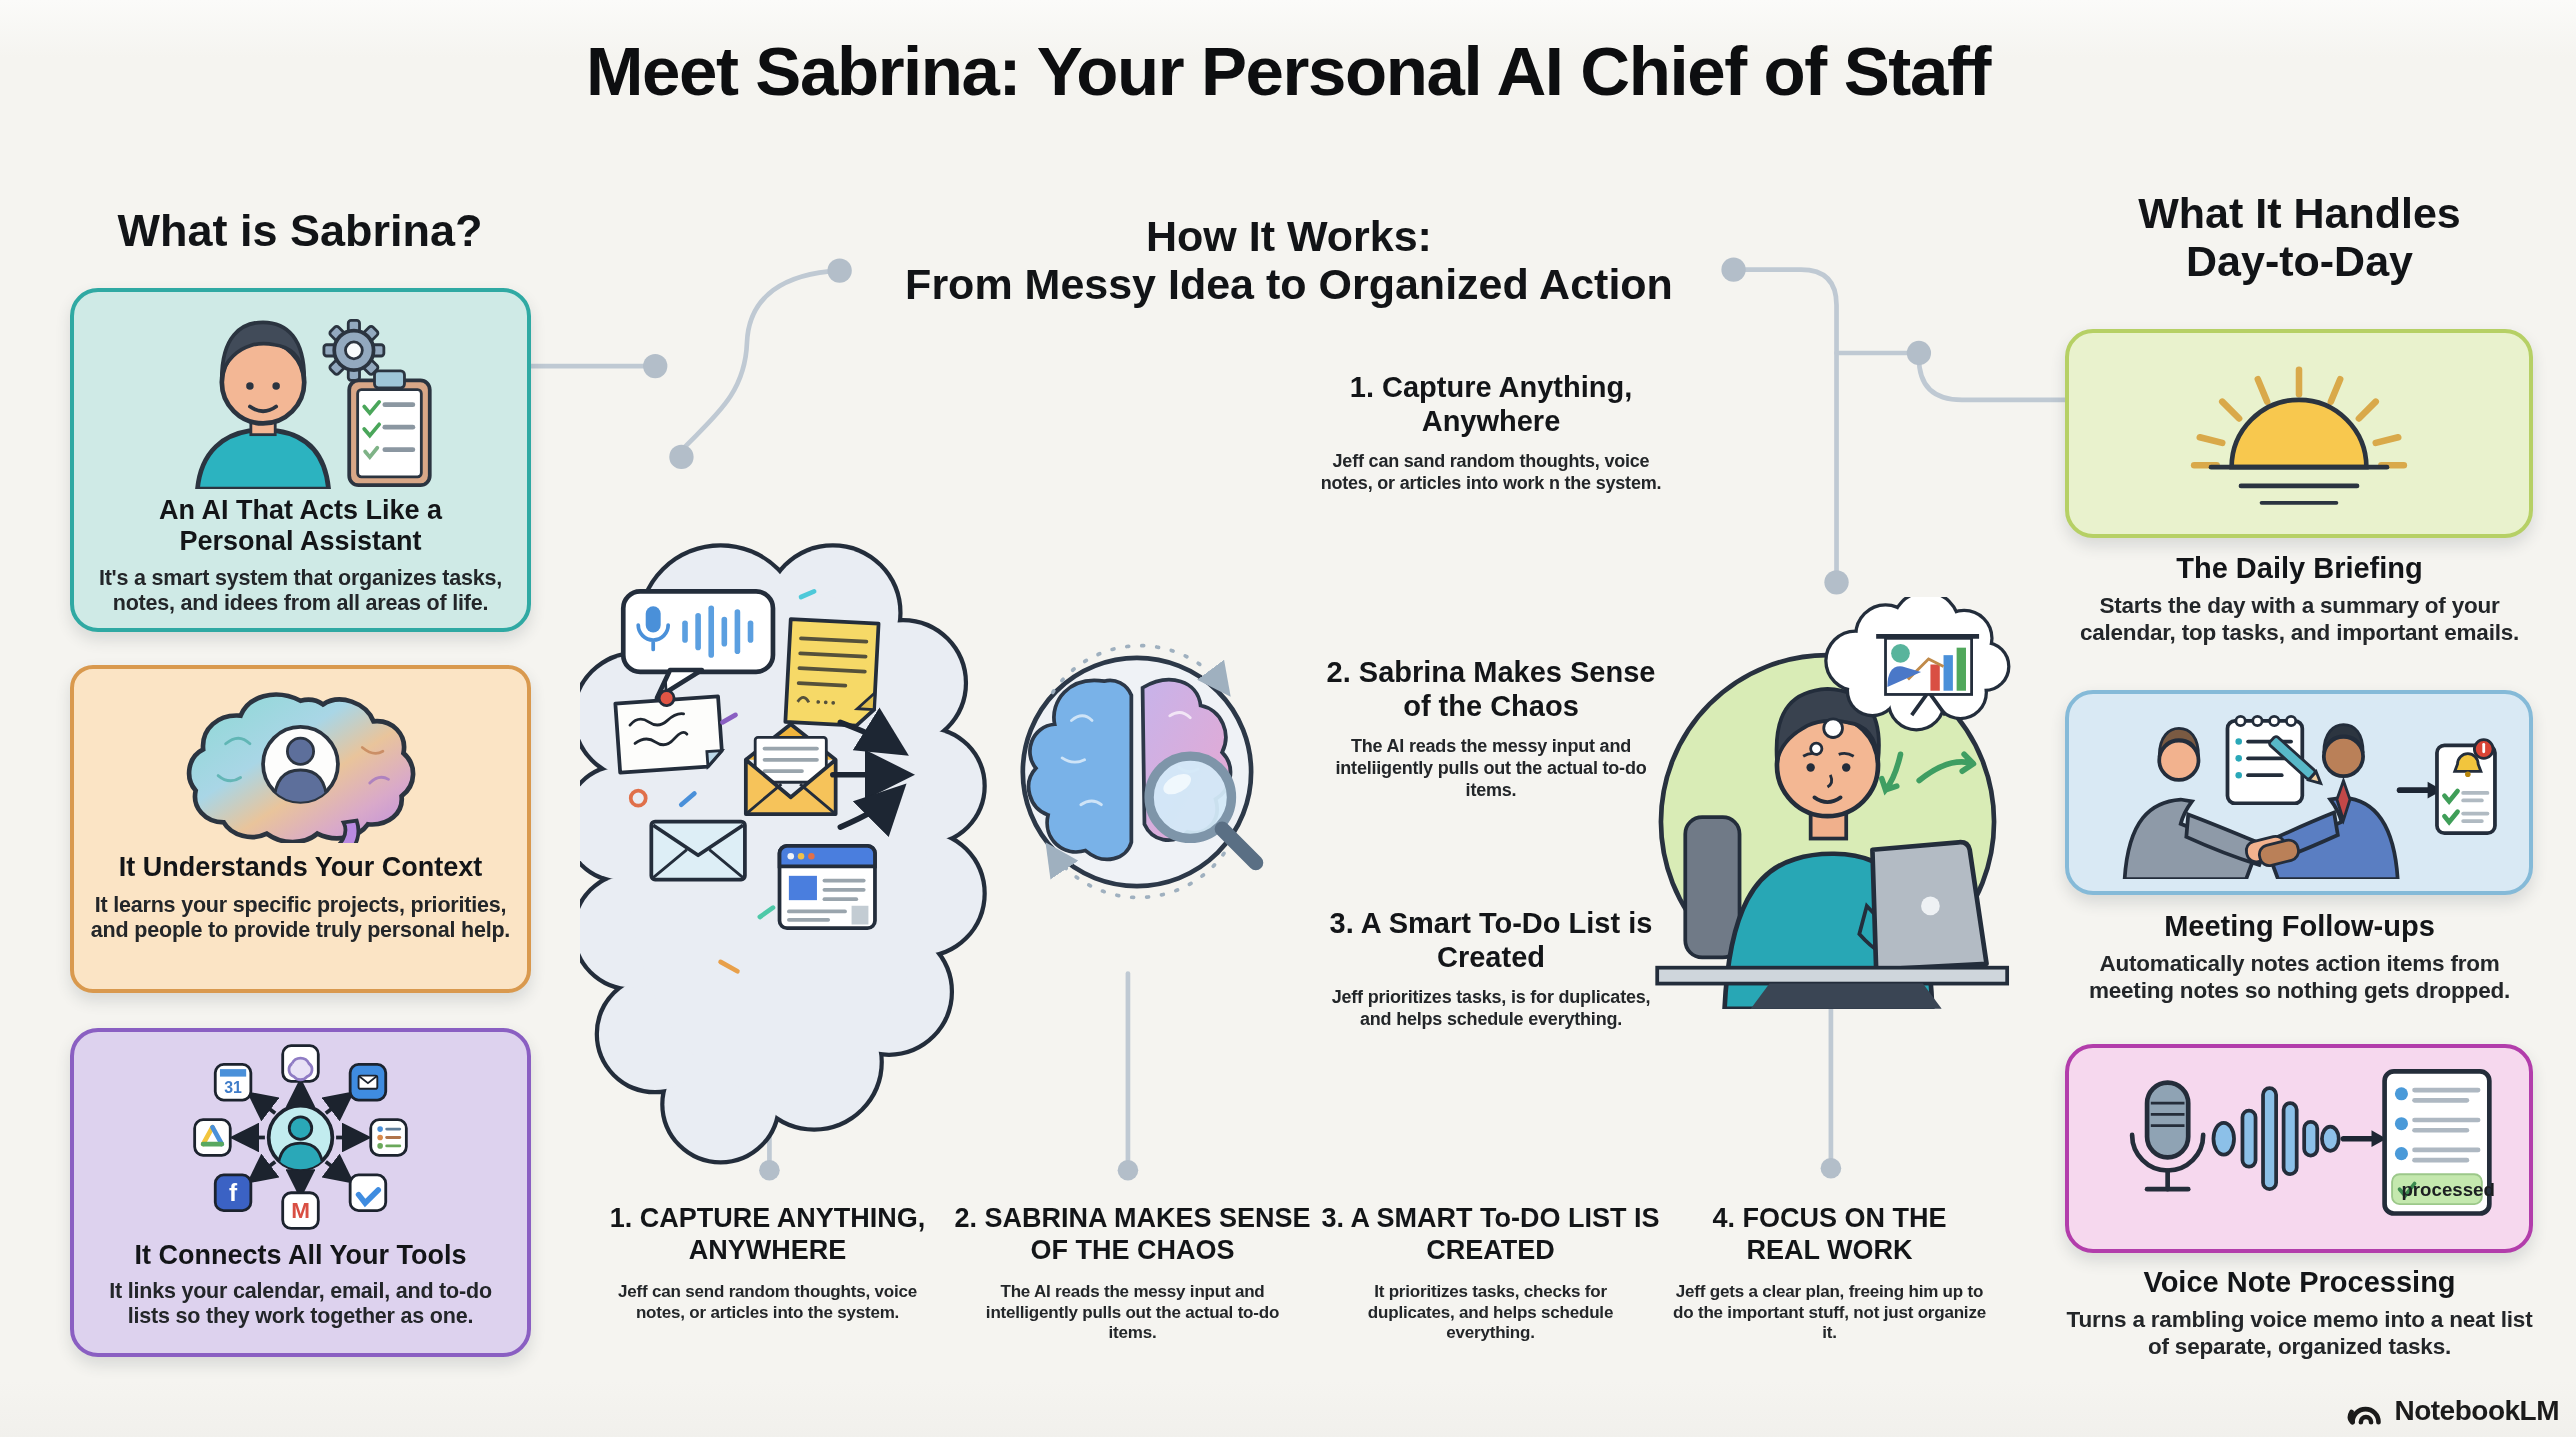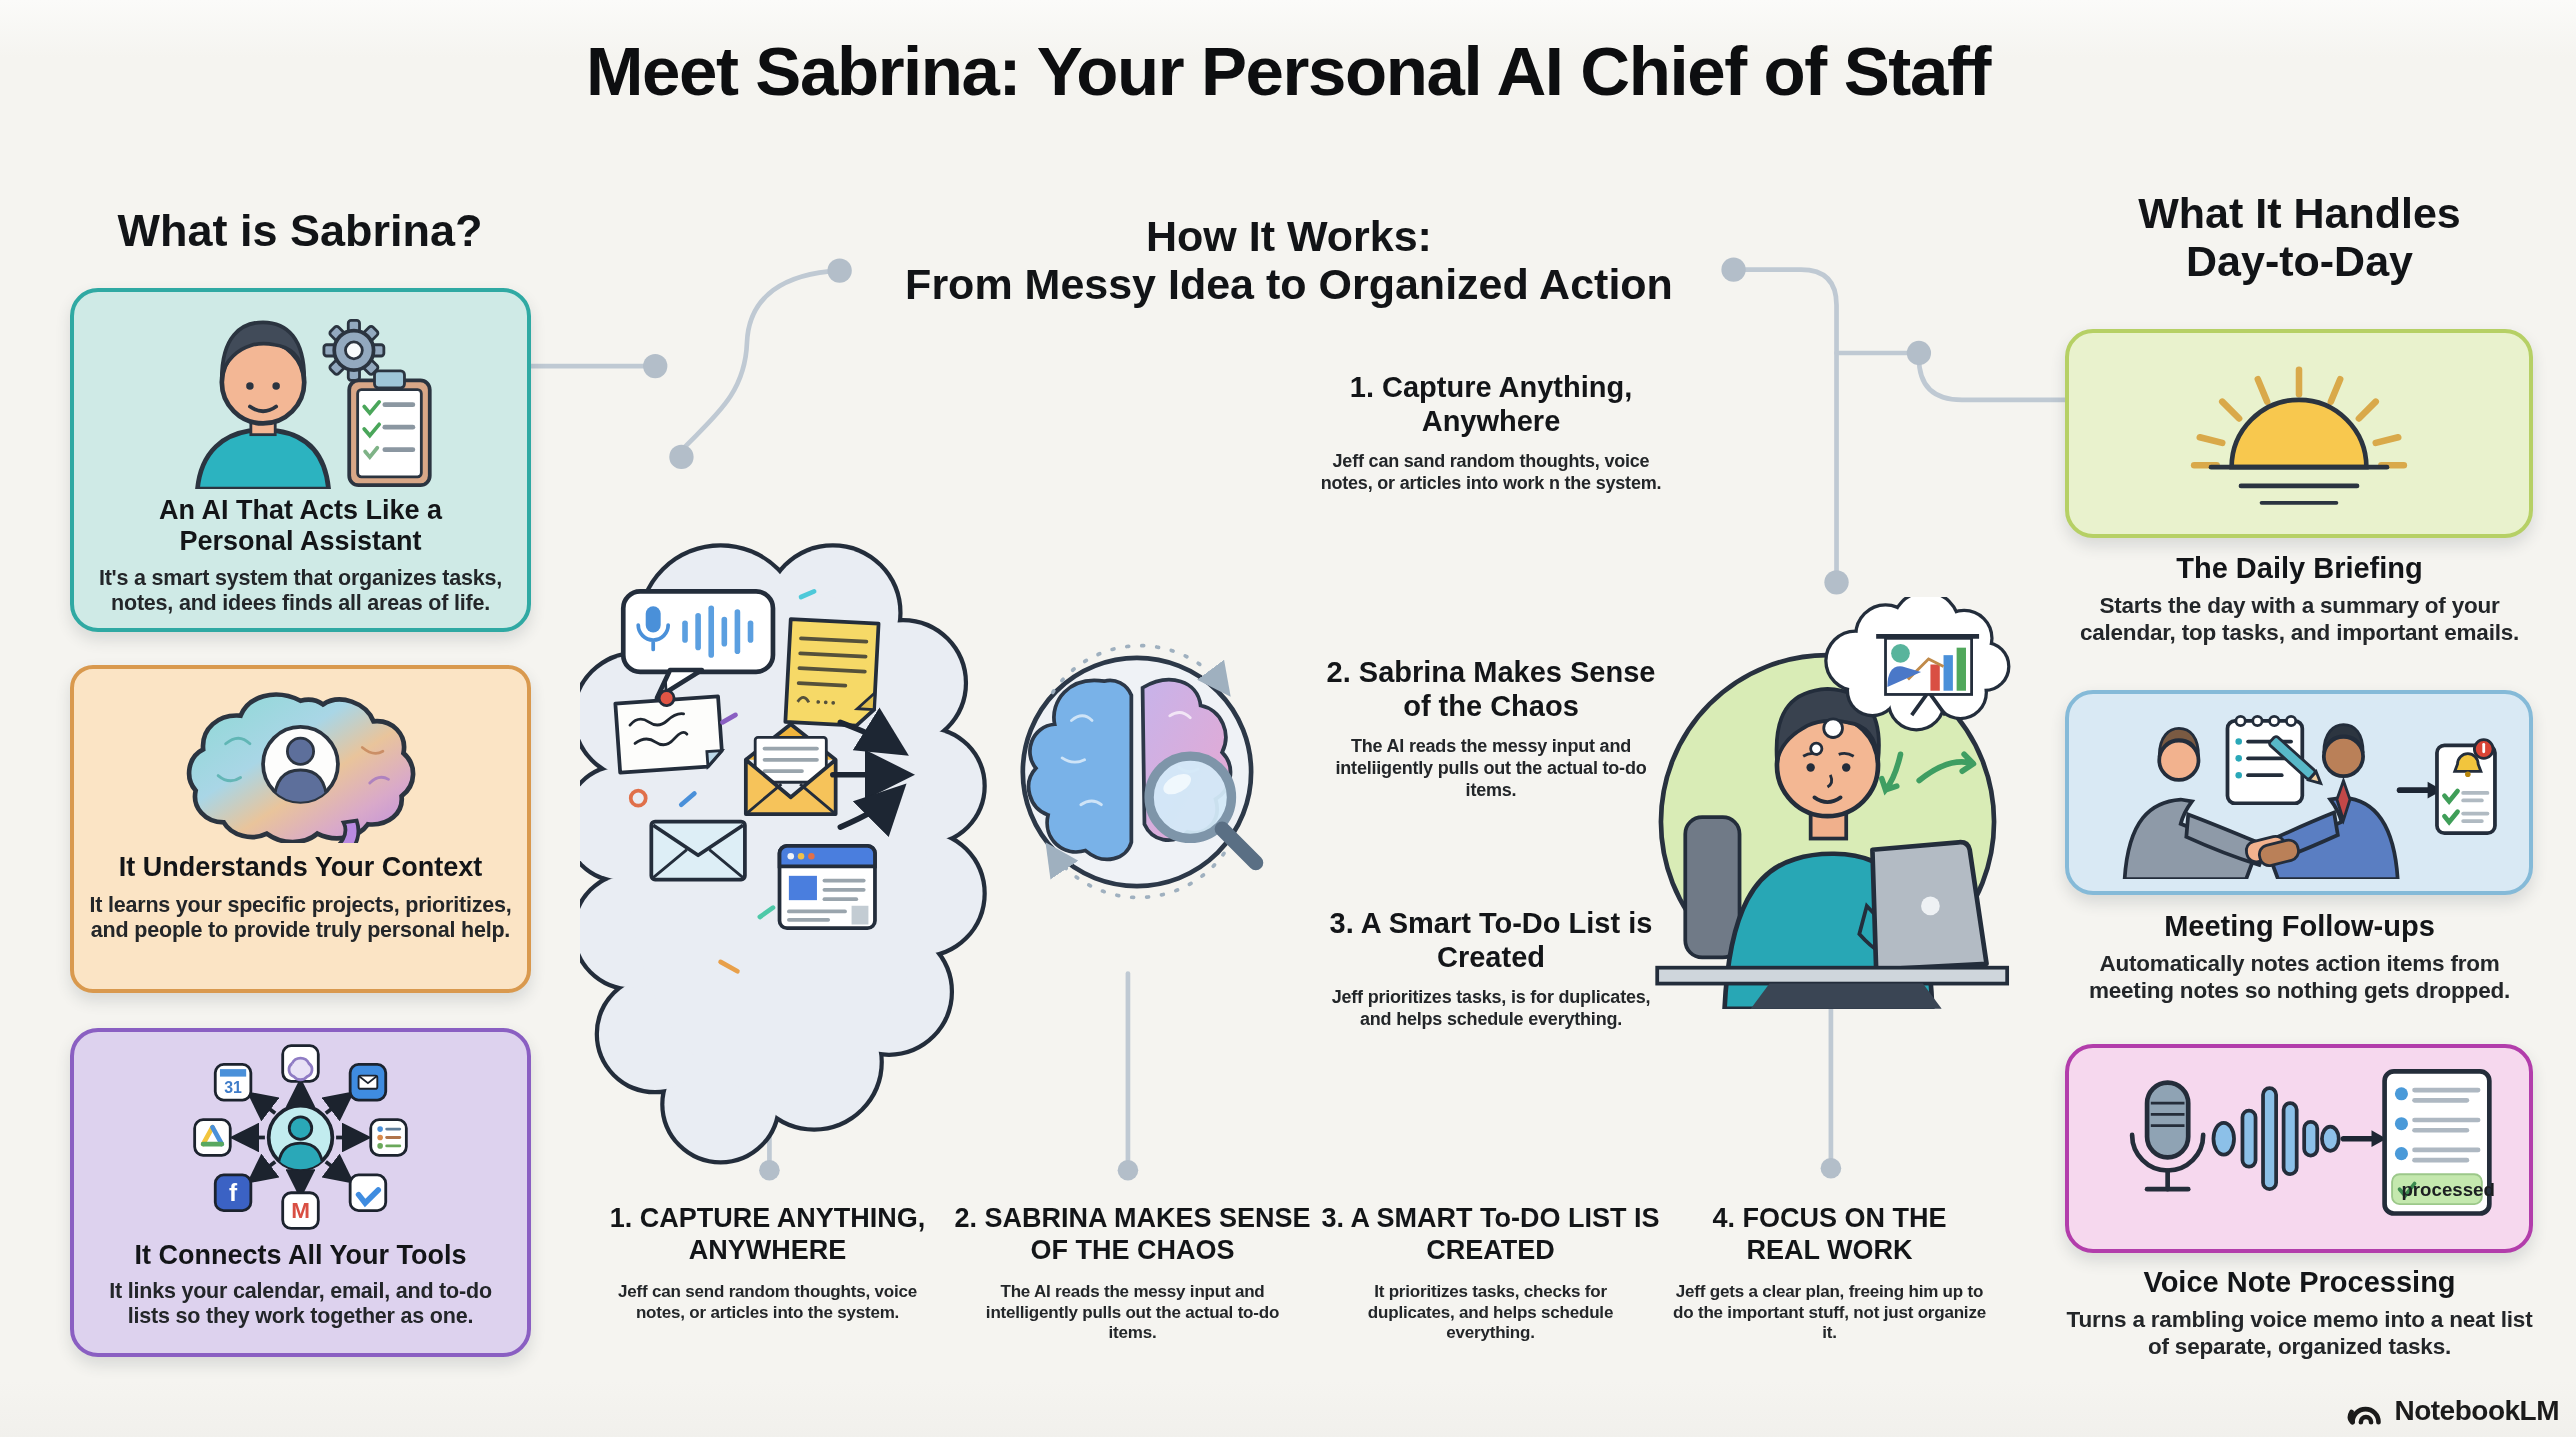--- a/index.html
+++ b/index.html
@@ -108,21 +108,21 @@
       <g stroke-linecap="round">
         <path d="M218,102 l6,7 l10,-12" fill="none" stroke="#4aa65a" stroke-width="4"></path>
         <path d="M218,126 l6,7 l10,-12" fill="none" stroke="#4aa65a" stroke-width="4"></path>
         <path d="M219,150 l5,6 l8,-10" fill="none" stroke="#7fb387" stroke-width="4"></path>
         <line x1="240" y1="100" x2="270" y2="100" stroke="#8b97a1" stroke-width="5"></line>
         <line x1="240" y1="124" x2="270" y2="124" stroke="#8b97a1" stroke-width="5"></line>
         <line x1="240" y1="148" x2="270" y2="148" stroke="#8b97a1" stroke-width="5"></line>
       </g>
     </svg>
     <div class="card-title" style="width:393px;margin-top:5.6px">An AI That Acts Like a Personal Assistant</div>
-    <div class="card-body" style="width:421px;margin-top:9.4px">It's a smart system that organizes tasks, notes, and idees finds all areas of life.</div>
+    <div class="card-body" style="width:421px;margin-top:9.4px">It's a smart system that organizes tasks, notes, and idees from all areas of life.</div>
   </div>
 
   <div id="context-card" class="card">
     <svg width="281" height="161" viewBox="0 0 300 172" style="margin-top:13px">
       <defs>
         <linearGradient id="bg2" x1="0" y1="0" x2="1" y2="1">
           <stop offset="0" stop-color="#8bd9d3"></stop>
             <stop offset="0.38" stop-color="#a9d6e6"></stop>
           <stop offset="0.58" stop-color="#e9c49b"></stop>
             <stop offset="0.78" stop-color="#d9a9c9"></stop>
@@ -140,21 +140,21 @@
         <path d="M216,70 q12,10 22,4" stroke="#c07b4e"></path>
         <path d="M224,108 q10,-10 20,-4" stroke="#9a6ec2"></path>
       </g>
       <circle cx="150" cy="88" r="40" fill="#fdfdfc" stroke="#2b3440" stroke-width="4"></circle>
       <g clip-path="url(#pc2)">
         <circle cx="150" cy="74" r="14" fill="#5d6f9b" stroke="#2b3440" stroke-width="3"></circle>
         <path d="M122,130 Q122,94 150,94 Q178,94 178,130 Z" fill="#5d6f9b" stroke="#2b3440" stroke-width="3"></path>
       </g>
     </svg>
     <div class="card-title" style="width:412px;margin-top:9.4px">It Understands Your Context</div>
-    <div class="card-body" style="width:431px;margin-top:9.4px">It learns your specific projects, prioritizes, and people to provide truly personal help.</div>
+    <div class="card-body" style="width:431px;margin-top:9.4px">It learns your specific projects, priorities, and people to provide truly personal help.</div>
   </div>
 
   <div id="tools-card" class="card">
     <svg width="281" height="195" viewBox="0 0 300 208" style="margin-top:7.5px">
       <defs>
         <marker id="ah" markerWidth="8" markerHeight="8" refX="5" refY="4" orient="auto">
           <path d="M0,0 L8,4 L0,8 Z" fill="#1c232e"></path>
         </marker>
         <clipPath id="pc3">
             <circle cx="150" cy="104" r="34"></circle>

